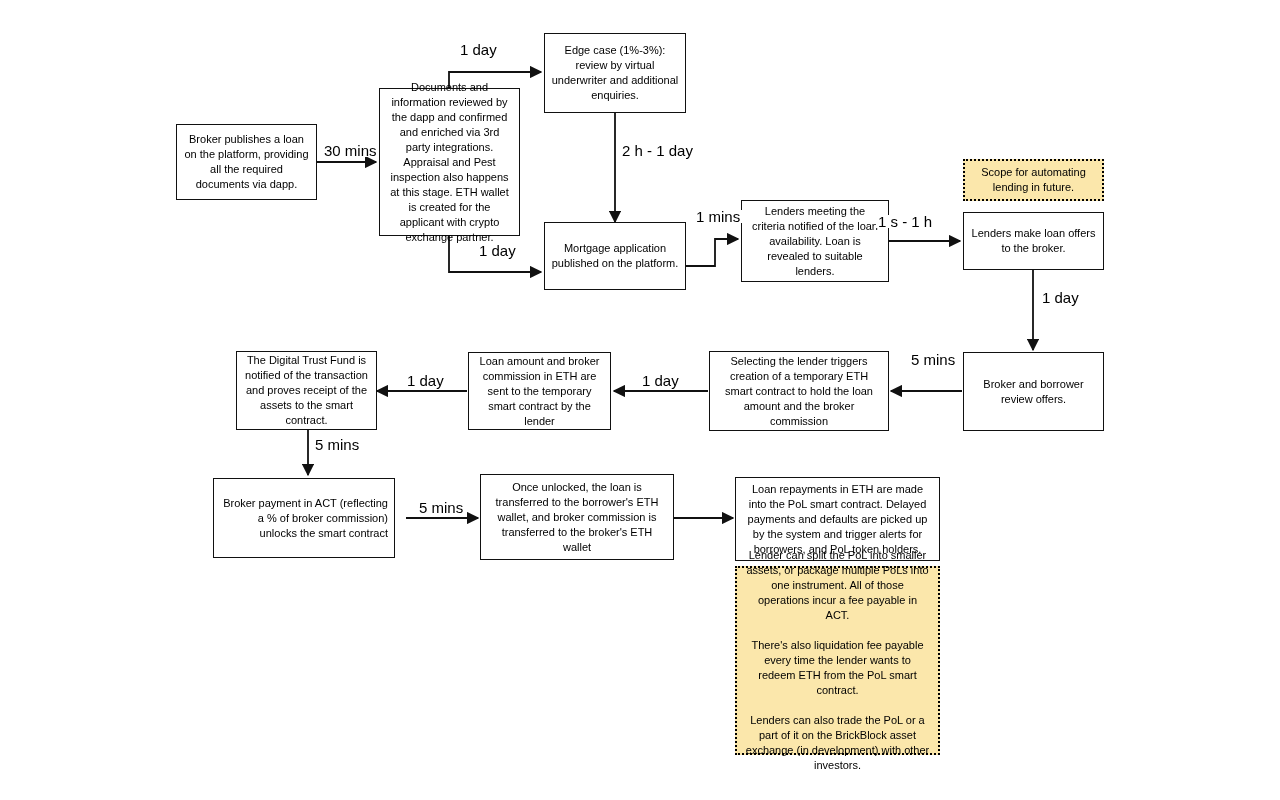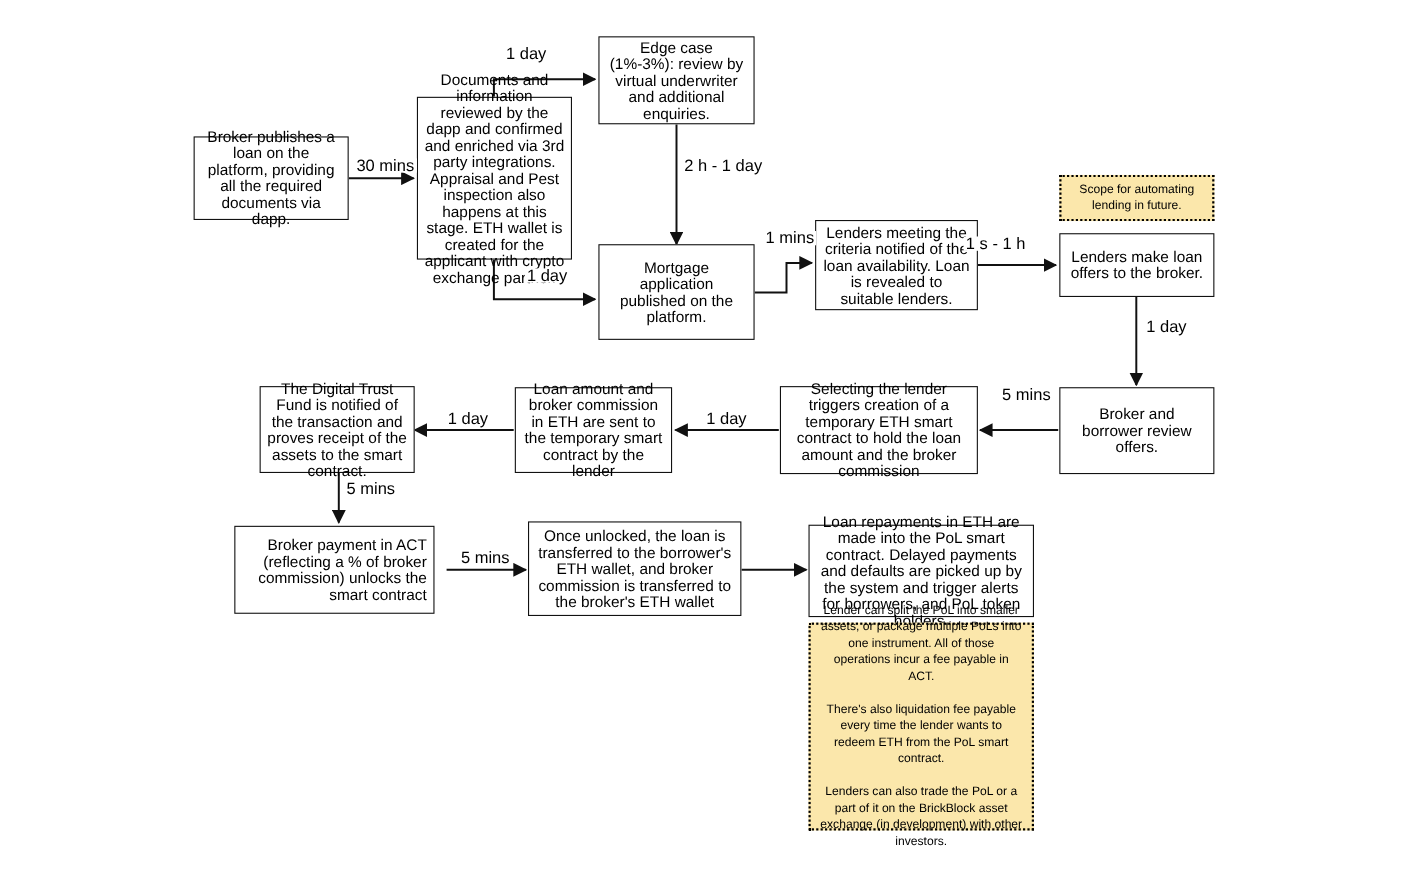--- a/index.html
+++ b/index.html
@@ -31,21 +31,21 @@
     position: absolute;
     box-sizing: border-box;
     border: 1.6px solid #111111;
     background: #ffffff;
     display: flex;
     align-items: center;
     justify-content: center;
     text-align: center;
     padding: 18px 6px;
     color: #000000;
-    font-size: 14px;
+    font-size: 11px;
     line-height: 15px;
     font-family: "Liberation Sans", sans-serif;
     white-space: pre-line;
   }
   .note {
     position: absolute;
     box-sizing: border-box;
     border: 2px dotted #000000;
     background: #fbe7ab;
     display: flex;
@@ -116,21 +116,21 @@
   </div>
 
   <div class="node" style="left:379px; top:88px; width:141px; height:148px;">
     <span>Documents and information reviewed by the dapp and confirmed and enriched via 3rd party integrations. Appraisal and Pest inspection also happens at this stage. ETH wallet is created for the applicant with crypto exchange partner.</span>
   </div>
 
   <div class="node" style="left:544px; top:33px; width:142px; height:80px;">
     <span>Edge case (1%-3%): review by virtual underwriter and additional enquiries.</span>
   </div>
 
-  <div class="node" style="left:544px; top:222px; width:142px; height:87px;">
+  <div class="node" style="left:544px; top:222px; width:142px; height:68px;">
     <span>Mortgage application published on the platform.</span>
   </div>
 
   <div class="node" style="left:741px; top:200px; width:148px; height:82px;">
     <span>Lenders meeting the criteria notified of the loan availability. Loan is revealed to suitable lenders.</span>
   </div>
 
   <div class="node" style="left:963px; top:212px; width:141px; height:58px;">
     <span>Lenders make loan offers to the broker.</span>
   </div>

